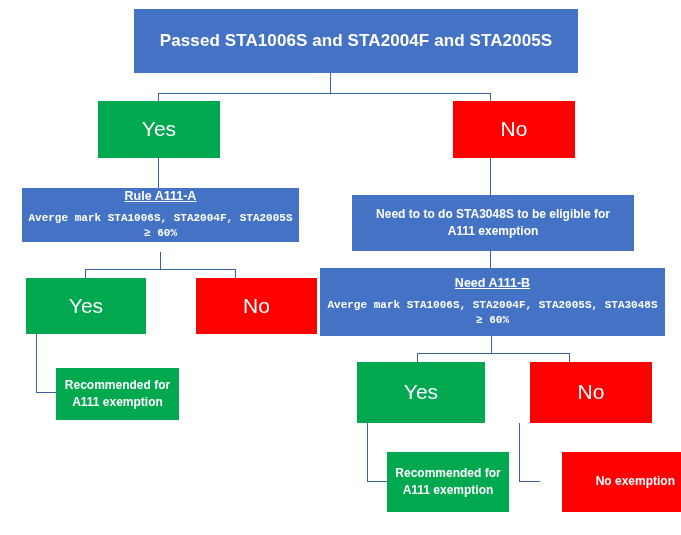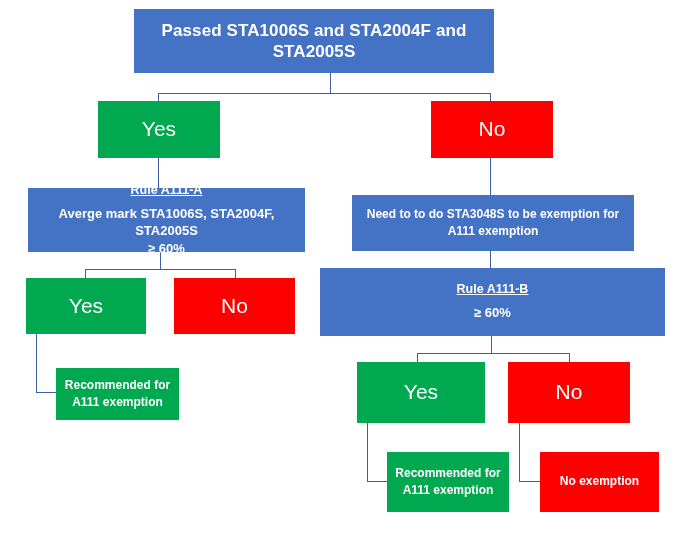--- a/index.html
+++ b/index.html
@@ -23,37 +23,38 @@
     align-items: center;
     justify-content: center;
     text-align: center;
     color: #ffffff;
     font-weight: bold;
     line-height: 1.25;
     padding: 2px 6px;
   }
   .blue  { background: #4472C4; }
   .green { background: #00A94F; }
-  .red   { background: #FF0000; }
+  .red   { background: #FF0000; margin-left: 22px; }
 
   .q-title {
     font-size: 17px;
     font-weight: bold;
     letter-spacing: 0.1px;
   }
   .rule-head {
     font-size: 12.5px;
     font-weight: bold;
     text-decoration: underline;
     margin-bottom: 6px;
   }
   .rule-body {
-    font-size: 13px;
+    font-size: 11px;
     font-weight: bold;
     line-height: 1.35;
+    font-family: Liberation Mono, monospace;
   }
   .plain-body {
     font-size: 12px;
     font-weight: bold;
     line-height: 1.4;
   }
   .yesno {
     font-size: 21px;
     font-weight: normal;
   }
@@ -99,53 +100,54 @@
   <div class="conn hline" style="left:417px; top:353px; width:152px;"></div>
   <div class="conn vline" style="left:417px; top:353px; height:9px;"></div>
   <div class="conn vline" style="left:569px; top:353px; height:9px;"></div>
 
   <div class="conn vline" style="left:367px; top:423px; height:58px;"></div>
   <div class="conn hline" style="left:367px; top:481px; width:20px;"></div>
 
   <div class="conn vline" style="left:519px; top:423px; height:58px;"></div>
   <div class="conn hline" style="left:519px; top:481px; width:21px;"></div>
 
-  <div class="node blue" style="left:134px; top:9px; width:360px; height:64px;">
+  <div class="node blue" style="left:134px; top:9px; width:444px; height:64px;">
     <div class="q-title">Passed STA1006S and STA2004F and STA2005S</div>
   </div>
 
   <div class="node green" style="left:98px; top:101px; width:122px; height:57px;">
     <div class="yesno">Yes</div>
   </div>
 
   <div class="node red" style="left:431px; top:101px; width:122px; height:57px;">
     <div class="yesno">No</div>
   </div>
 
-  <div class="node blue" style="left:28px; top:188px; width:277px; height:64px;padding-left:6px;">
+  <div class="node blue" style="left:22px; top:188px; width:277px; height:54px;padding-left:6px;">
     <div class="rule-head">Rule A111-A</div>
     <div class="rule-body">Averge mark STA1006S, STA2004F, STA2005S</div>
     <div class="rule-body">≥ 60%</div>
   </div>
 
   <div class="node blue" style="left:352px; top:195px; width:282px; height:56px;">
-    <div class="plain-body">Need to to do STA3048S to be exemption for</div>
+    <div class="plain-body">Need to to do STA3048S to be eligible for</div>
     <div class="plain-body">A111 exemption</div>
   </div>
 
   <div class="node green" style="left:26px; top:278px; width:120px; height:56px;">
     <div class="yesno">Yes</div>
   </div>
 
   <div class="node red" style="left:174px; top:278px; width:121px; height:56px;">
     <div class="yesno">No</div>
   </div>
 
   <div class="node blue" style="left:320px; top:268px; width:345px; height:68px;">
-    <div class="rule-head">Rule A111-B</div>
+    <div class="rule-head">Need A111-B</div>
+    <div class="rule-body">Averge mark STA1006S, STA2004F, STA2005S, STA3048S</div>
     <div class="rule-body">≥ 60%</div>
   </div>
 
   <div class="node green" style="left:357px; top:362px; width:128px; height:61px;">
     <div class="yesno">Yes</div>
   </div>
 
   <div class="node red" style="left:508px; top:362px; width:122px; height:61px;">
     <div class="yesno">No</div>
   </div>
@@ -153,17 +155,17 @@
   <div class="node green" style="left:56px; top:368px; width:123px; height:52px;">
     <div class="outcome">Recommended for</div>
     <div class="outcome">A111 exemption</div>
   </div>
 
   <div class="node green" style="left:387px; top:452px; width:122px; height:60px;">
     <div class="outcome">Recommended for</div>
     <div class="outcome">A111 exemption</div>
   </div>
 
-  <div class="node red" style="left:540px; top:452px; width:119px; height:60px;">
+  <div class="node red" style="left:540px; top:452px; width:119px; height:60px;align-items:flex-end;">
     <div class="outcome">No exemption</div>
   </div>
 
 </div>
 
 </body></html>

